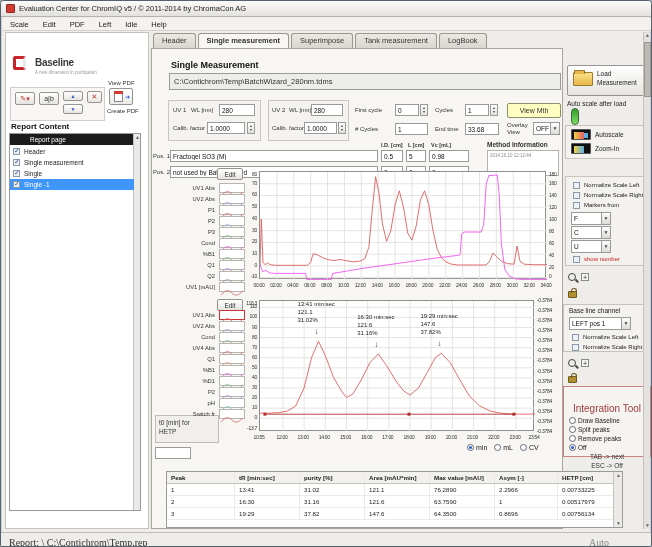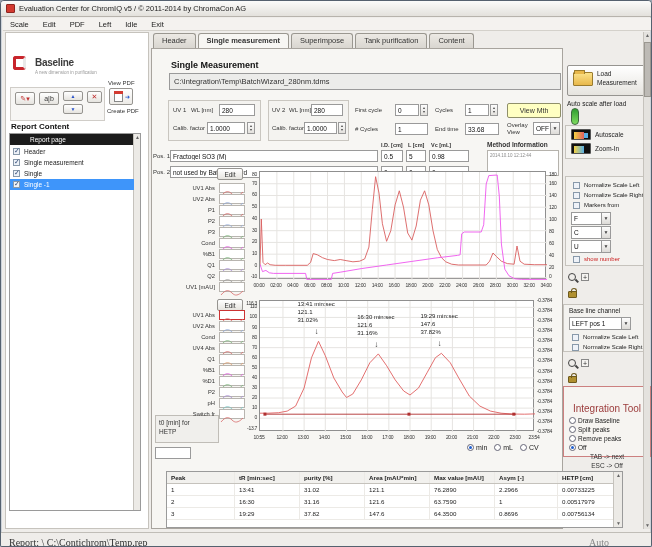--- a/index.html
+++ b/index.html
@@ -107,21 +107,21 @@
     <span class="appicon"></span>
     <span class="titletxt">Evaluation Center for ChromIQ v5 / © 2011-2014 by ChromaCon AG</span>
   </div>
 
   <div class="menubar" id="menubar">
       <div class="menu-item">Scale</div>
       <div class="menu-item">Edit</div>
       <div class="menu-item">PDF</div>
       <div class="menu-item">Left</div>
       <div class="menu-item">Idle</div>
-      <div class="menu-item">Exit</div>
+      <div class="menu-item">Help</div>
     </div>
 
   <div class="sidebar"></div>
   <div class="logo-mark"></div>
   <div class="brand">Baseline</div>
   <div class="tagline">A new dimension in purification</div>
 
   <div class="toolbox"></div>
   <div class="btn3d abs" style="left:14px;top:91px;width:20px;height:13px;color:#c03030;">✎▾</div>
   <div class="btn3d abs" style="left:38px;top:91px;width:20px;height:13px;">a|b</div>
@@ -162,27 +162,27 @@
       <div class="rrow sel" style="top: 45px;">
         <span class="cb ck"></span>
         <span>Single -1</span>
       </div>
     </div>
 
   <div class="tabsrow" id="tabsrow">
       <div class="tab">Header</div>
       <div class="tab active">Single measurement</div>
       <div class="tab">Superimpose</div>
-      <div class="tab">Tank purification</div>
-      <div class="tab">Content</div>
+      <div class="tab">Tank measurement</div>
+      <div class="tab">LogBook</div>
     </div>
 
   <div class="mainpanel"></div>
   <div class="sm-title">Single Measurement</div>
-  <div class="pathbox">C:\Integration\Temp\BatchWizard_280nm.tdms</div>
+  <div class="pathbox">C:\Contichrom\Temp\BatchWizard_280nm.tdms</div>
 
   <div class="grp" style="left:167px;top:99px;width:93px;height:41px;"></div>
   <div class="flbl" style="left:172px;top:106px;">UV 1</div>
   <div class="flbl" style="left:190px;top:106px;">WL [nm]</div>
   <input class="fld abs" style="left: 218px; top: 103px; width: 36px;" value="280">
   <div class="flbl" style="left:172px;top:124px;">Calib. factor</div>
   <input class="fld abs" style="left: 206px; top: 121px; width: 38px;" value="1.0000">
   <div class="spin" style="left:246px;top:121px;">▲<br>▼</div>
 
   <div class="grp" style="left:267px;top:99px;width:81px;height:41px;"></div>

